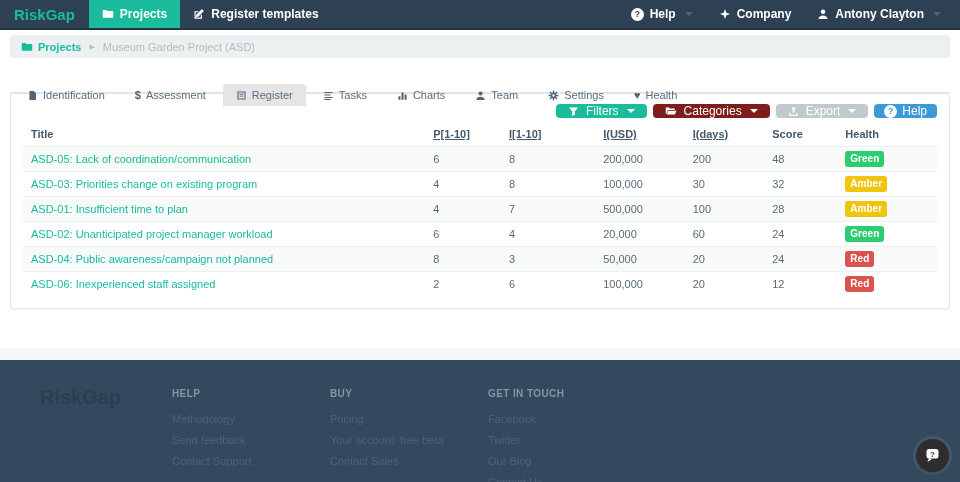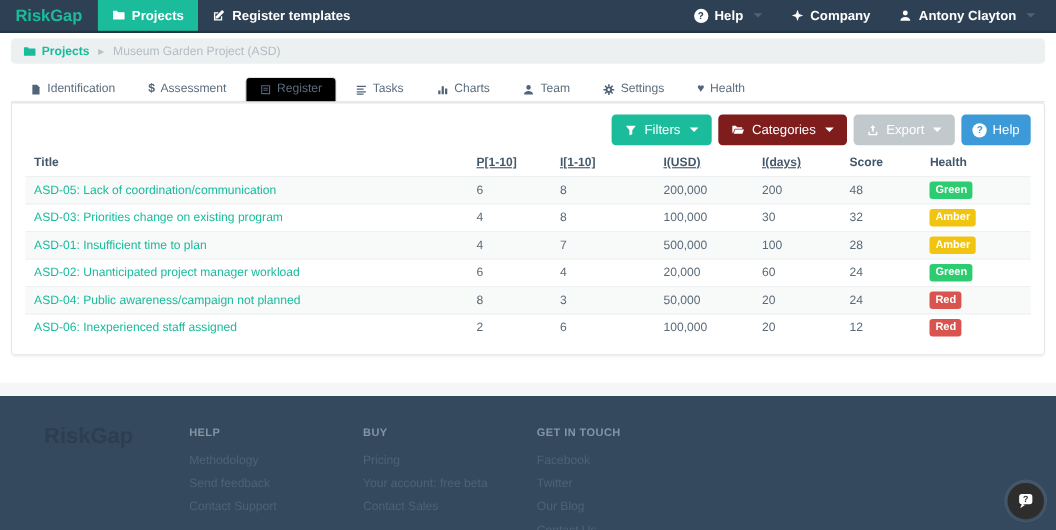--- a/index.html
+++ b/index.html
@@ -21,30 +21,30 @@
   .q-circle { width:13px; height:13px; border-radius:50%; background:#fff; color:#2e4154; font-size:9px; font-weight:bold; display:inline-flex; align-items:center; justify-content:center; line-height:1; }
 
   
   .breadcrumb { margin:5px 10px 0; height:23px; background:#ecf0f1; border-radius:4px; display:flex; align-items:center; gap:8px; padding:0 11px; font-size:11px; }
   .crumb-root { display:flex; align-items:center; gap:5px; color:#18bc9c; font-weight:bold; }
   .crumb-sep { color:#b8c1c7; font-size:7px; }
   .crumb-current { color:#b4bcc2; }
 
   
   .tabs { margin:11px 10px 0; display:flex; align-items:flex-end; border-bottom:1px solid #e0e4e6; padding-left:4px; }
-  .tab { display:flex; align-items:center; gap:5px; padding:4px 12px 5px; font-size:11px; color:#5b6d7e; position:relative; top:1px; margin-right:4px; border:1px solid transparent; cursor:default; }
+  .tab { display:flex; align-items:center; gap:5px; padding:4px 12px 5px; font-size:11px; color:#5b6d7e; position:relative; top:15px; margin-right:4px; border:1px solid transparent; cursor:default; }
   .tab .ticon { color:#51647a; }
-  .tab.active { background:#000000; border:1px solid #e0e4e6; border-bottom-color:#fff; border-radius:4px 4px 0 0;align-items:center; }
+  .tab.active { background:#e5e5e5; border:1px solid #e0e4e6; border-bottom-color:#fff; border-radius:4px 4px 0 0;align-items:center; }
   .dollar-glyph { font-weight:bold; font-size:11px; }
   .heart-glyph { font-size:11px; line-height:1; }
 
   
   .card { margin:0 10px; background:#fff; border:1px solid #e2e6e8; border-radius:0 4px 4px 4px; box-shadow:0 1px 2px rgba(0,0,0,.05); padding:10px 12px 12px; min-height:191px; }
   .toolbar { display:flex; justify-content:flex-end; gap:6px; margin-bottom:6px; }
-  .btn { display:inline-flex; align-items:center; gap:7px; height:28px; padding:0 12px; border:0; border-radius:4px; color:#fff; font-size:12px; font-family:inherit; cursor:default; }
+  .btn { display:inline-flex; align-items:center; gap:7px; height:14px; padding:0 12px; border:0; border-radius:4px; color:#fff; font-size:12px; font-family:inherit; cursor:default; }
   .btn .caret { border-top-color:#fff; margin-left:1px; }
   .btn-filters { background:#1abc9c; }
   .btn-categories { background:#7f1d1d; }
   .btn-export { background:#c2c9cc; }
   .btn-help { background:#3d9ad8; padding:0 10px; gap:5px; }
   .btn-help .q-circle { background:#fff; color:#3d9ad8; }
 
   
   table { width:100%; border-collapse:collapse; font-size:11px; }
   th { text-align:left; font-weight:bold; color:#44586c; padding:4px 8px 6px; }

